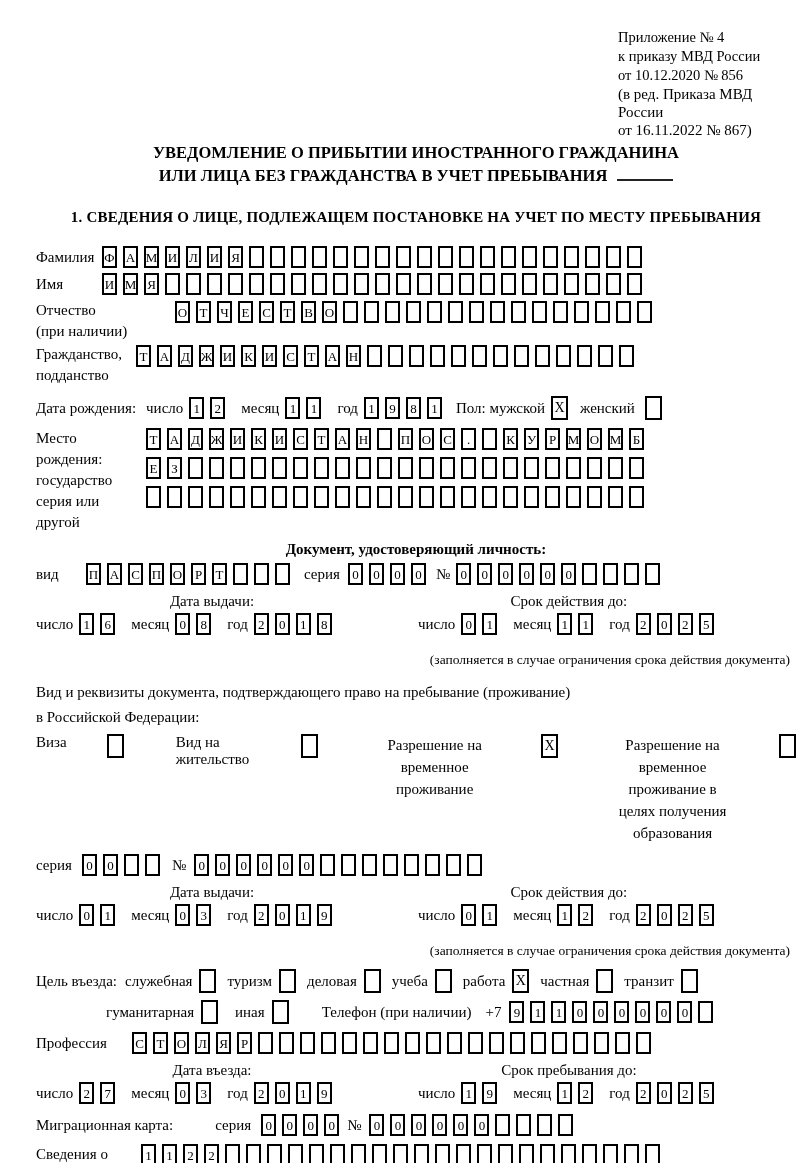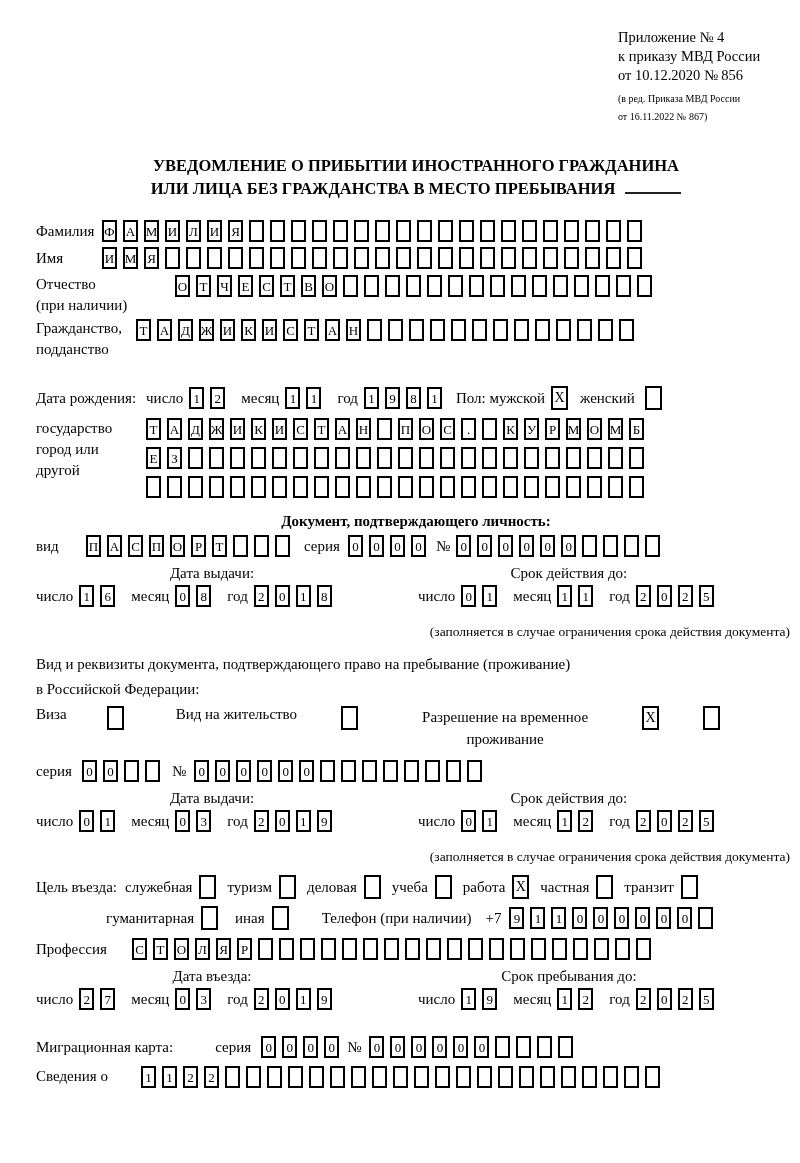--- a/index.html
+++ b/index.html
@@ -2,25 +2,25 @@
 <html><head>
 <meta charset="utf-8">
 <style>
   * { box-sizing: border-box; }
   html, body { margin:0; padding:0; background:#ffffff; }
   body { width:800px; overflow-x:hidden; color:#000; font-family:"Liberation Serif","DejaVu Serif",serif; }
   .page { width:800px; min-height:1163px; padding:28px 4px 24px 36px; }
 
   
   .doc-ref { margin-left:582px; font-size:14.5px; line-height:19px; }
-  .doc-ref .amend { margin-top:5px; font-size:10px; line-height:18px; }
+  .doc-ref .amend { font-size:15px; line-height:18px; }
   .form-label { text-align:right; padding-right:32px; margin-top:16px; font-weight:bold; font-size:15.5px; letter-spacing:0.5px; }
 
   
-  .title { text-align:center; font-weight:bold; font-size:16.5px; line-height:23px; margin-top:28px; }
+  .title { text-align:center; font-weight:bold; font-size:16.5px; line-height:23px; margin-top:2px; }
   .title-underline { display:inline-block; width:56px; border-bottom:2px solid #222; height:14px; margin-left:10px; }
   .section-heading { text-align:center; font-weight:bold; font-size:15px; margin-top:22px; letter-spacing:0.2px; }
 
   
   .row { display:flex; align-items:center; margin-top:5px; }
   .row.top { align-items:flex-start; }
   .lbl { font-size:15px; flex:none; }
   .lbl-2l { font-size:15px; line-height:21px; flex:none; }
   .cells { display:flex; flex:none; }
   .cell { flex:none; width:15px; height:22px; border:2px solid #000; margin-right:6px;
@@ -55,43 +55,44 @@
 
   .opt-row { display:flex; align-items:flex-start; margin-top:4px;gap:36px; }
   .opt-label { font-size:15px; }
   .opt-center { text-align:center; font-size:15px; line-height:22px; width:186px; }
   .opt-row .cbox { margin-left:8px; margin-right:0; }
 
   .purpose-item { display:flex; align-items:center; margin-right:11px;text-align:center; }
   .purpose-item .cbox { margin-left:7px; }
 
   .phone-prefix { font-size:15px; margin:0 8px 0 14px; }
-  .mt8 { margin-top:8px; } .mt10 { margin-top:26px;text-align:center; }
+  .mt8 { margin-top:8px; } .mt10 { margin-top:10px;text-align:center; }
 </style>
 </head>
 <body>
 
 <div class="page">
 
   <div class="doc-ref">
     <div>Приложение № 4</div>
     <div>к приказу МВД России</div>
     <div>от 10.12.2020 № 856</div>
     <div class="amend">
       <div>(в ред. Приказа МВД России</div>
       <div>от 16.11.2022 № 867)</div>
     </div>
   </div>
 
 
   <div class="title">
     <div>УВЕДОМЛЕНИЕ О ПРИБЫТИИ ИНОСТРАННОГО ГРАЖДАНИНА</div>
-    <div><span>ИЛИ ЛИЦА БЕЗ ГРАЖДАНСТВА В МЕСТО ПРЕБЫВАНИЯ</span><span class="title-underline"></span></div>
-  </div>
-
+    <div><span>ИЛИ ЛИЦА БЕЗ ГРАЖДАНСТВА В УЧЕТ ПРЕБЫВАНИЯ</span><span class="title-underline"></span></div>
+  </div>
+
+  <div class="section-heading">1. СВЕДЕНИЯ О ЛИЦЕ, ПОДЛЕЖАЩЕМ ПОСТАНОВКЕ НА УЧЕТ ПО МЕСТУ ПРЕБЫВАНИЯ</div>
 
   <div class="row" style="margin-top:20px;">
     <span class="lbl w-surname">Фамилия</span>
     <span class="cells">
         <span class="cell">Ф</span>
         <span class="cell">А</span>
         <span class="cell">М</span>
         <span class="cell">И</span>
         <span class="cell">Л</span>
         <span class="cell">И</span>
@@ -235,22 +236,23 @@
         <span class="cell">1</span>
       </span>
     <span class="lbl" style="margin-left:8px; margin-right:6px;">Пол: мужской</span>
     <span class="cbox">X</span>
     <span class="lbl" style="margin-left:12px; margin-right:10px;">женский</span>
     <span class="cbox"></span>
   </div>
 
   <div class="row top mt8">
     <span class="lbl-2l w-birthplace">
+      <div>Место рождения:</div>
       <div>государство</div>
-      <div>город или другой</div>
+      <div>серия или другой</div>
     </span>
     <span class="cellrows">
       <span class="cells">
           <span class="cell">Т</span>
           <span class="cell">А</span>
           <span class="cell">Д</span>
           <span class="cell">Ж</span>
           <span class="cell">И</span>
           <span class="cell">К</span>
           <span class="cell">И</span>
@@ -320,21 +322,21 @@
           <span class="cell"></span>
           <span class="cell"></span>
           <span class="cell"></span>
           <span class="cell"></span>
           <span class="cell"></span>
           <span class="cell"></span>
         </span>
     </span>
   </div>
 
-  <div class="doc-heading">Документ, подтверждающего личность:</div>
+  <div class="doc-heading">Документ, удостоверяющий личность:</div>
 
   <div class="row">
     <span class="lbl w-vid">вид</span>
     <span class="cells">
         <span class="cell">П</span>
         <span class="cell">А</span>
         <span class="cell">С</span>
         <span class="cell">П</span>
         <span class="cell">О</span>
         <span class="cell">Р</span>
@@ -418,20 +420,21 @@
     <div>в Российской Федерации:</div>
   </div>
 
   <div class="opt-row">
     <span class="opt-label">Виза</span>
     <span class="cbox" style="margin-left:4px;"></span>
     <span class="opt-label" style="margin-left:16px;">Вид на жительство</span>
     <span class="cbox"></span>
     <span class="opt-center" style="margin-left:18px;">Разрешение на временное проживание</span>
     <span class="cbox">X</span>
+    <span class="opt-center" style="margin-left:16px;">Разрешение на временное проживание в целях получения образования</span>
     <span class="cbox"></span>
   </div>
 
   <div class="row" style="margin-top:10px;">
     <span class="lbl" style="margin-right:10px;">серия</span>
     <span class="cells">
         <span class="cell">0</span>
         <span class="cell">0</span>
         <span class="cell"></span>
         <span class="cell"></span>

